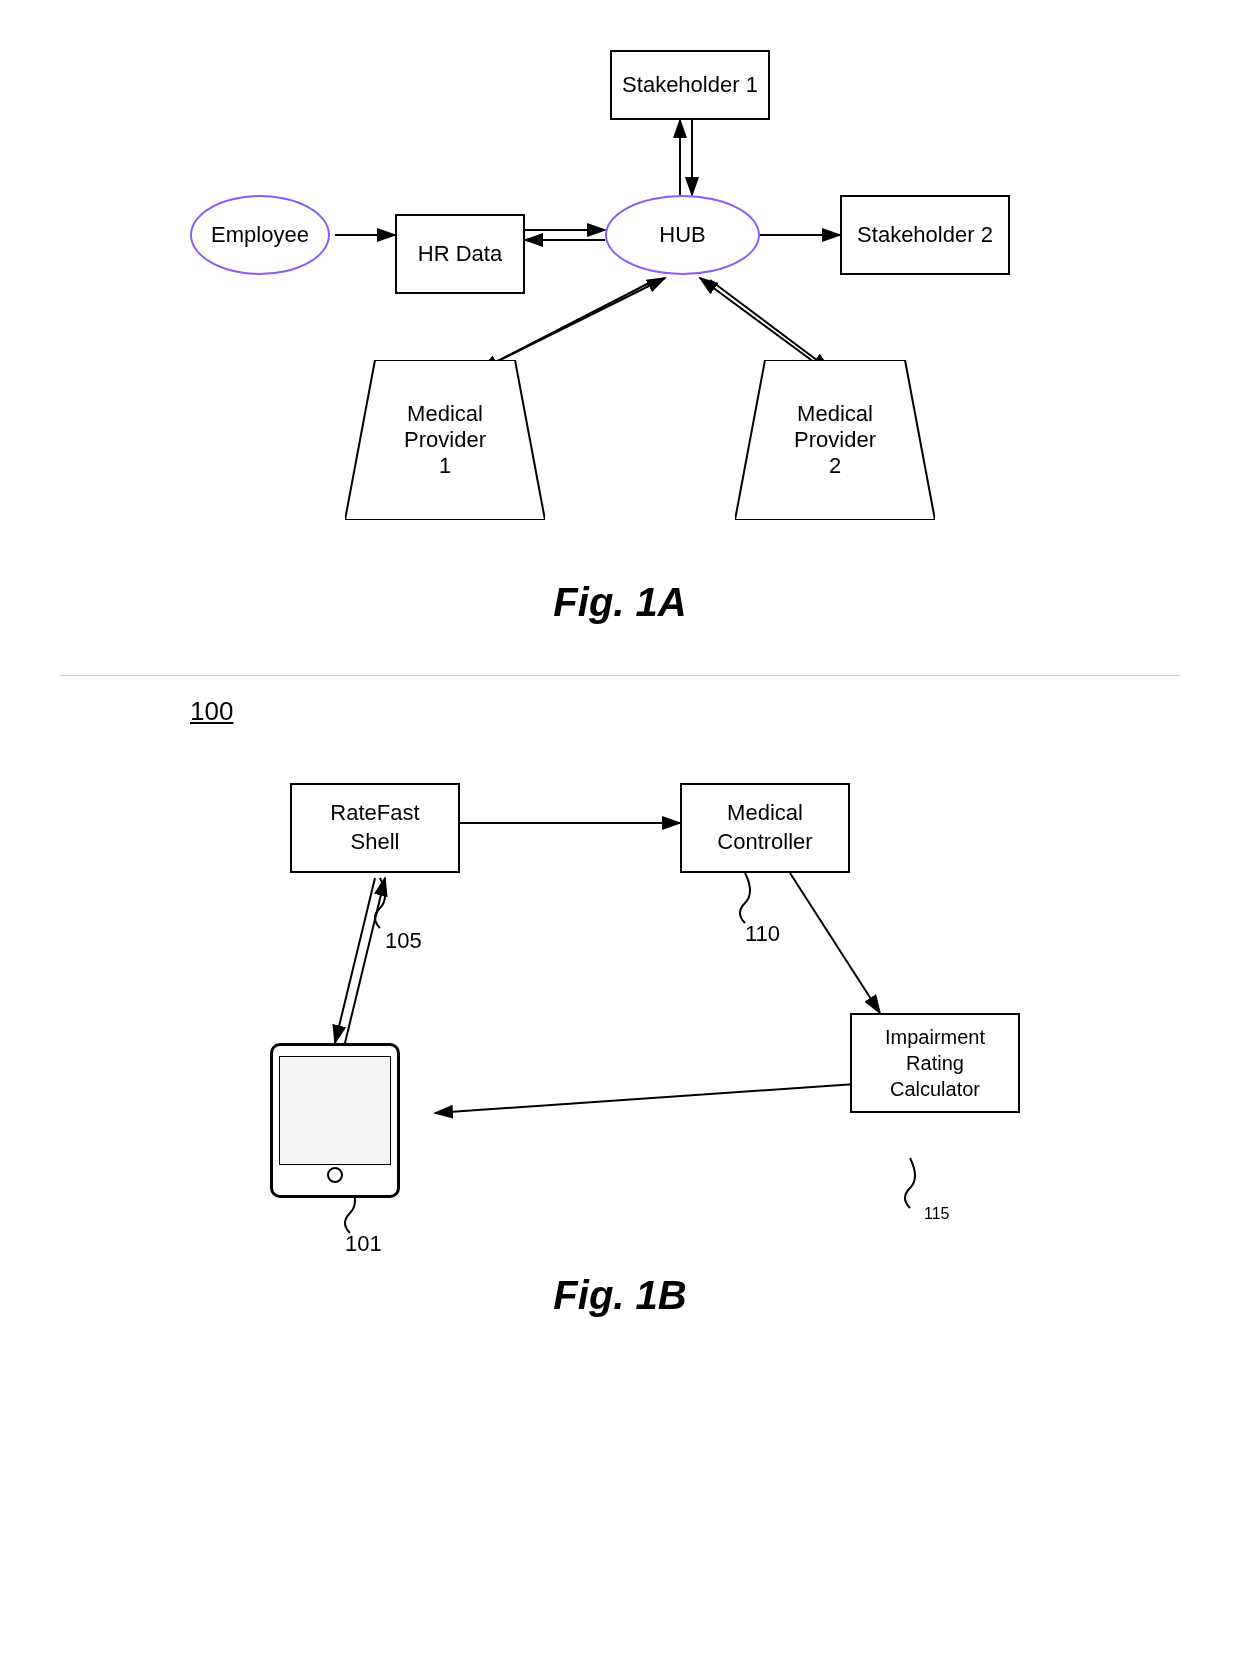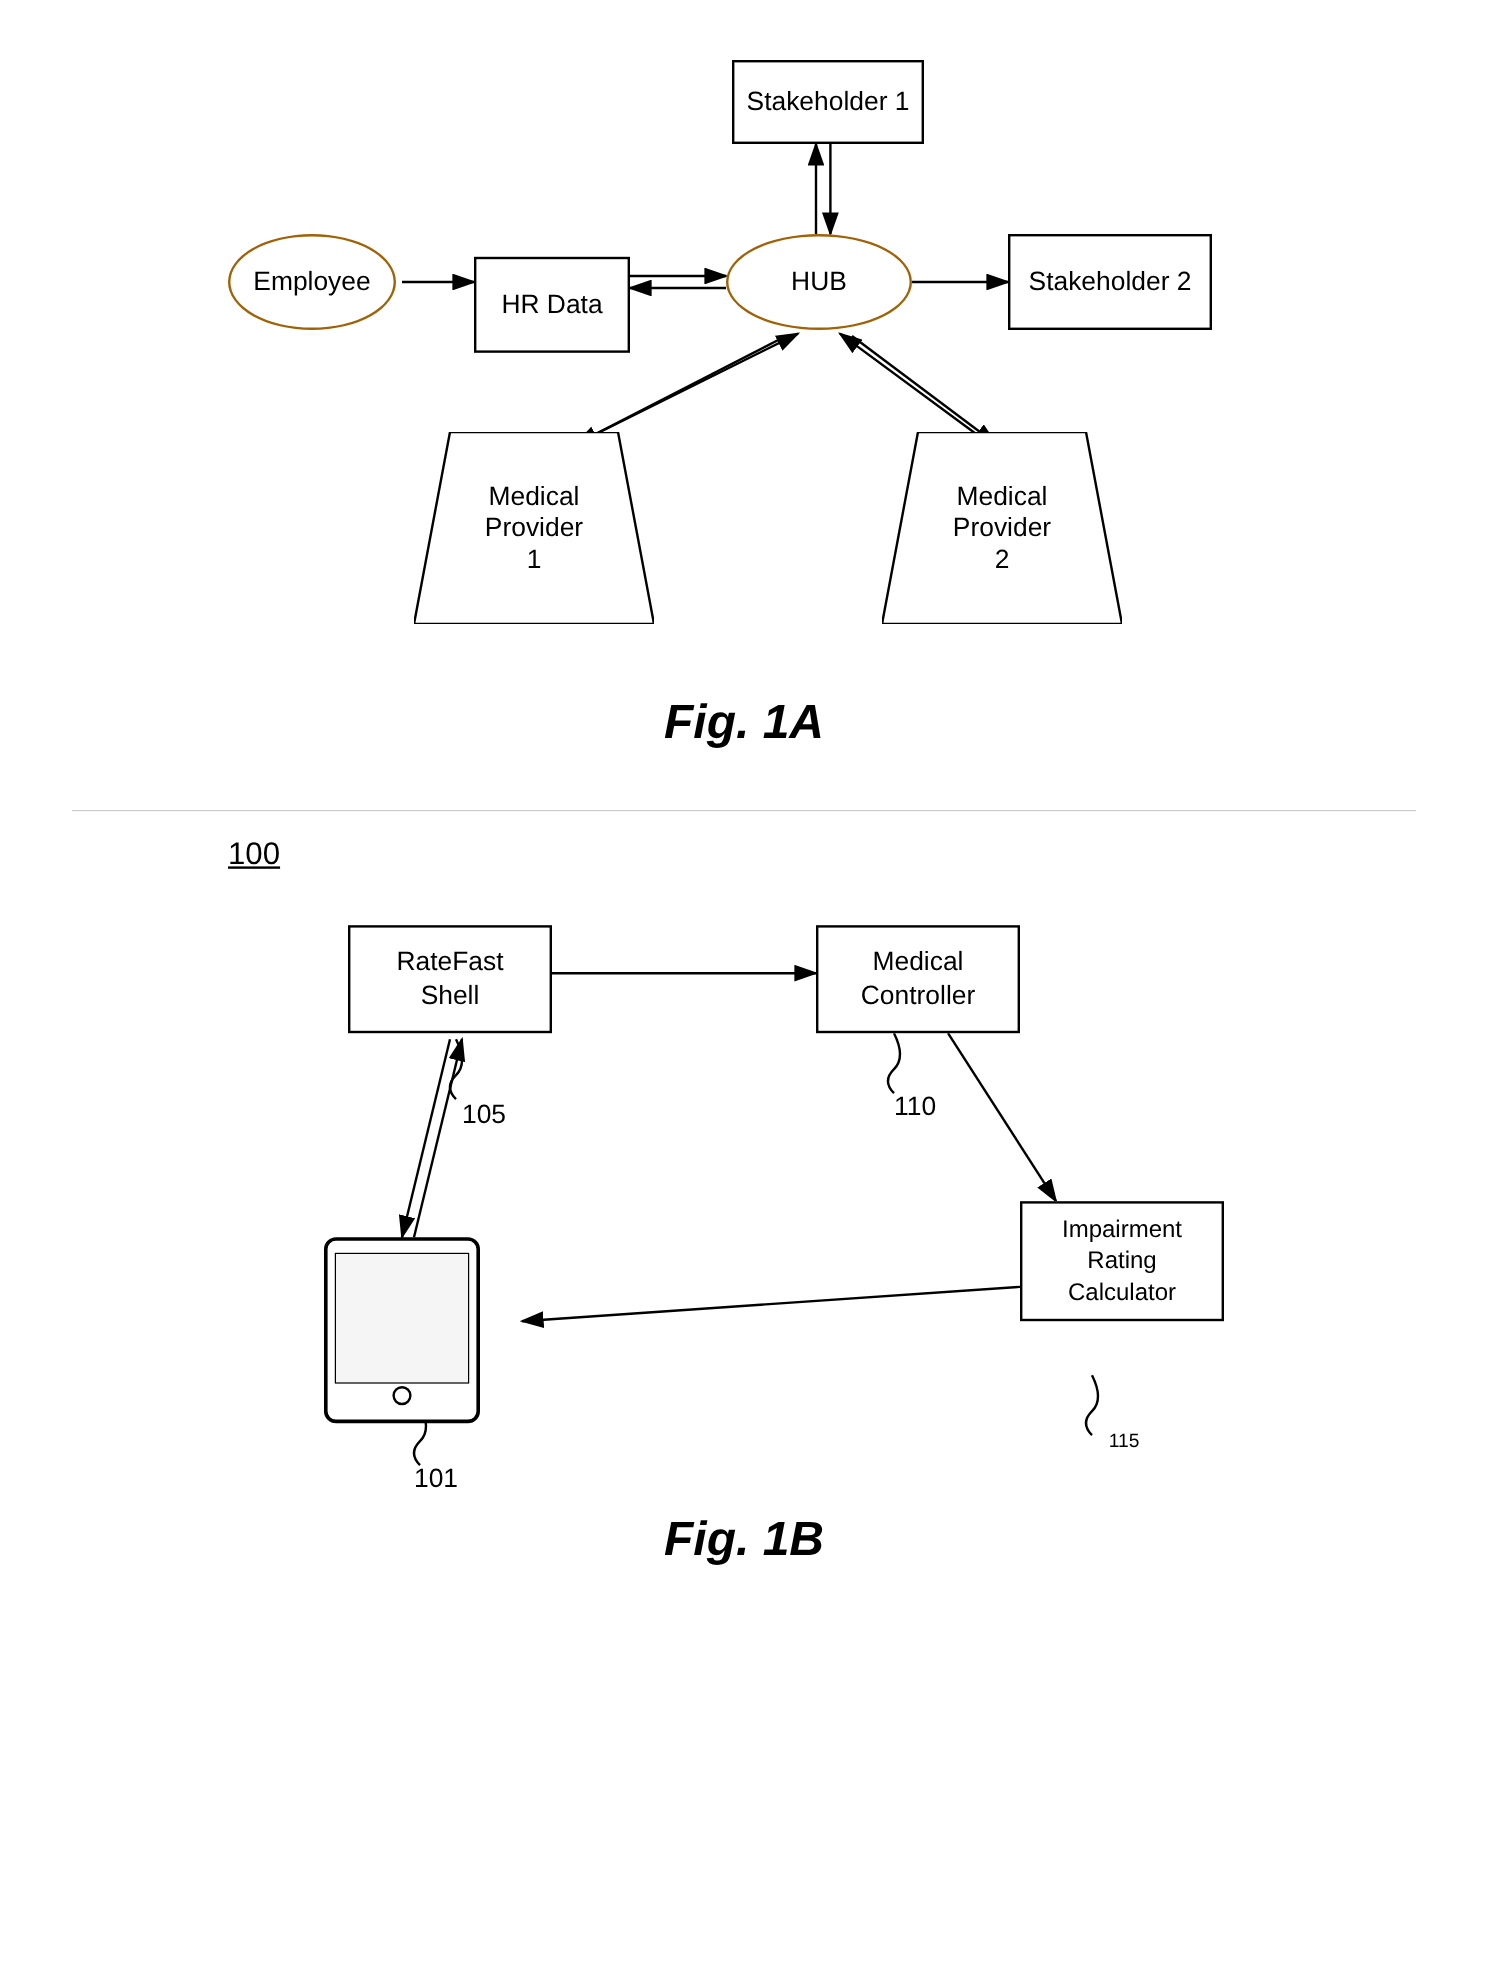--- a/index.html
+++ b/index.html
@@ -44,21 +44,21 @@
       background: #fff;
       display: flex;
       align-items: center;
       justify-content: center;
       text-align: center;
       font-size: 22px;
     }
 
     .box-ellipse {
       position: absolute;
-      border: 2px solid #a16207;
+      border: 2px solid #8b5cf6;
       background: #fff;
       border-radius: 50%;
       display: flex;
       align-items: center;
       justify-content: center;
       text-align: center;
       font-size: 22px;
     }
 
     
@@ -99,21 +99,21 @@
       width: 100%;
       display: flex;
       flex-direction: column;
       align-items: center;
     }
 
     .fig1b-header {
       width: 860px;
       display: flex;
       align-items: center;
-      margin-bottom: 4px;
+      margin-bottom: 16px;
     }
 
     .fig1b-label {
       font-size: 26px;
       text-decoration: underline;
     }
 
     .fig1b-diagram {
       width: 860px;
       height: 520px;

